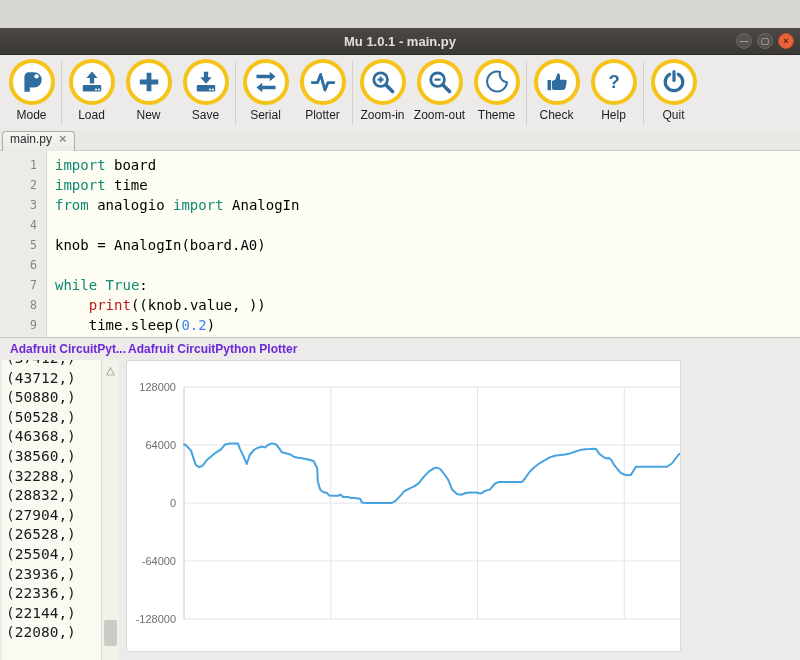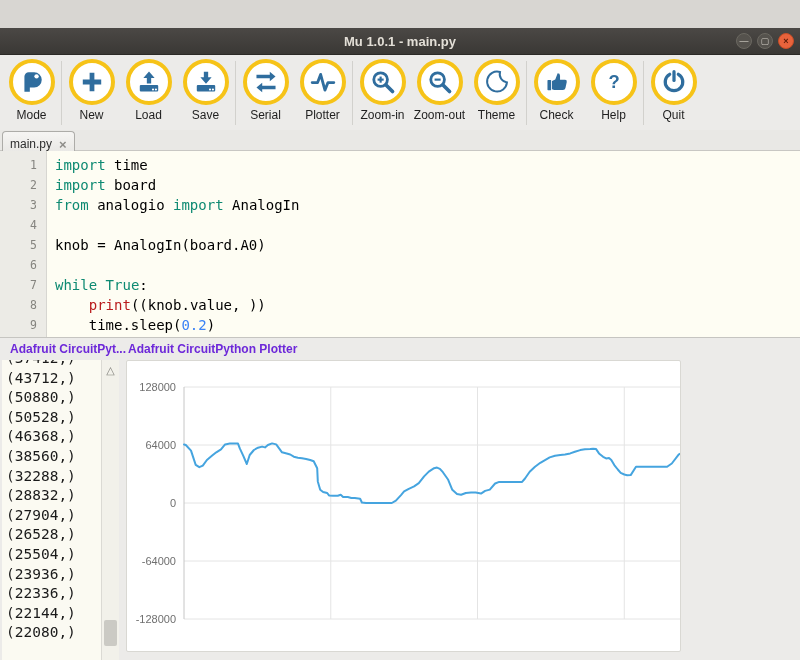--- a/index.html
+++ b/index.html
@@ -21,21 +21,21 @@
   .tool{width:57px;display:flex;flex-direction:column;align-items:center;cursor:default;}
   .tool-circle{width:46px;height:46px;border-radius:50%;background:#FFFFFF;
                border:4.5px solid #F6C318;display:flex;align-items:center;justify-content:center;
                box-sizing:border-box;}
   .tool-label{font-size:12px;color:#1F1F1F;margin-top:3px;}
   .tool-sep{width:1px;height:64px;background:#D2D1CD;margin:2px 1px 0;}
   
   .tabbar{position:absolute;top:102px;left:0;right:0;height:20px;background:#E9E8E5;
           border-bottom:1px solid #C8C7C3;}
   .tab{position:absolute;left:2px;bottom:-1px;height:20px;padding:0 7px;display:flex;
-       align-items:flex-end;gap:7px;background:linear-gradient(#F6F5F3,#EAE9E6);
+       align-items:flex-start;gap:7px;background:linear-gradient(#F6F5F3,#EAE9E6);
        border:1px solid #ADACA8;border-bottom:none;border-radius:4px 4px 0 0;
        font-size:12px;color:#2E2E2E;box-sizing:border-box;}
   .tab-close{color:#8E8D89;font-weight:bold;font-size:13px;line-height:1;}
   
   .editor{position:absolute;top:123px;left:0;right:0;height:186px;background:#FEFDF3;
           border-bottom:1px solid #C6C5C1;display:flex;overflow:hidden;
           font-family:"DejaVu Sans Mono",monospace;}
   .gutter{width:47px;background:#ECEBE6;border-right:1px solid #D7D6D1;color:#85847F;
           font-size:11.5px;text-align:right;padding:4px 9px 0 0;box-sizing:border-box;}
   .gutter div{height:20px;line-height:20px;}
@@ -94,38 +94,38 @@
           </svg>
       </span>
       <span class="tool-label">Mode</span>
     </div>
 
     <div class="tool-sep"></div>
 
     <div class="tool">
       <span class="tool-circle">
         <svg viewBox="0 0 24 24" width="26" height="26">
-            <path fill="#2F6D9E" d="M9.8 3.5 h4.4 v6.3 h6.3 v4.4 h-6.3 v6.3 H9.8 v-6.3 H3.5 V9.8 h6.3 z"></path>
-          </svg>
-      </span>
-      <span class="tool-label">New</span>
-    </div>
-
-    <div class="tool">
-      <span class="tool-circle">
-        <svg viewBox="0 0 24 24" width="26" height="26">
             <g fill="#2F6D9E">
               <path d="M12 2.2 17.2 8.4 H14 v5 h-4 v-5 H6.8 z"></path>
               <path d="M4.5 14.8 h15 a1 1 0 0 1 1 1 v4 a1 1 0 0 1 -1 1 h-15 a1 1 0 0 1 -1 -1 v-4 a1 1 0 0 1 1 -1 z"></path>
             </g>
             <circle cx="15.7" cy="18.9" r="1" fill="#fff"></circle>
             <circle cx="18.4" cy="18.9" r="1" fill="#fff"></circle>
           </svg>
       </span>
       <span class="tool-label">Load</span>
+    </div>
+
+    <div class="tool">
+      <span class="tool-circle">
+        <svg viewBox="0 0 24 24" width="26" height="26">
+            <path fill="#2F6D9E" d="M9.8 3.5 h4.4 v6.3 h6.3 v4.4 h-6.3 v6.3 H9.8 v-6.3 H3.5 V9.8 h6.3 z"></path>
+          </svg>
+      </span>
+      <span class="tool-label">New</span>
     </div>
 
     <div class="tool">
       <span class="tool-circle">
         <svg viewBox="0 0 24 24" width="26" height="26">
             <g fill="#2F6D9E">
               <path d="M10 2.5 h4 v5 h3.2 L12 13.7 6.8 7.5 H10 z"></path>
               <path d="M4.5 14.8 h15 a1 1 0 0 1 1 1 v4 a1 1 0 0 1 -1 1 h-15 a1 1 0 0 1 -1 -1 v-4 a1 1 0 0 1 1 -1 z"></path>
             </g>
             <circle cx="15.7" cy="18.9" r="1" fill="#fff"></circle>
@@ -248,22 +248,22 @@
         <div>2</div>
         <div>3</div>
         <div>4</div>
         <div>5</div>
         <div>6</div>
         <div>7</div>
         <div>8</div>
         <div>9</div>
       </div>
     <div class="code">
+        <div class="row"><span class="tok-kw">import</span><span class="tok-pl"> board</span></div>
         <div class="row"><span class="tok-kw">import</span><span class="tok-pl"> time</span></div>
-        <div class="row"><span class="tok-kw">import</span><span class="tok-pl"> board</span></div>
         <div class="row"><span class="tok-kw">from</span><span class="tok-pl"> analogio </span><span class="tok-kw">import</span><span class="tok-pl"> AnalogIn</span></div>
         <div class="row"></div>
         <div class="row"><span class="tok-pl">knob = AnalogIn(board.A0)</span></div>
         <div class="row"></div>
         <div class="row"><span class="tok-kw">while</span><span class="tok-pl"> </span><span class="tok-kw">True</span><span class="tok-pl">:</span></div>
         <div class="row"><span class="tok-pl">    </span><span class="tok-fn">print</span><span class="tok-pl">((knob.value, ))</span></div>
         <div class="row"><span class="tok-pl">    time.sleep(</span><span class="tok-num">0.2</span><span class="tok-pl">)</span></div>
       </div>
   </div>
 

